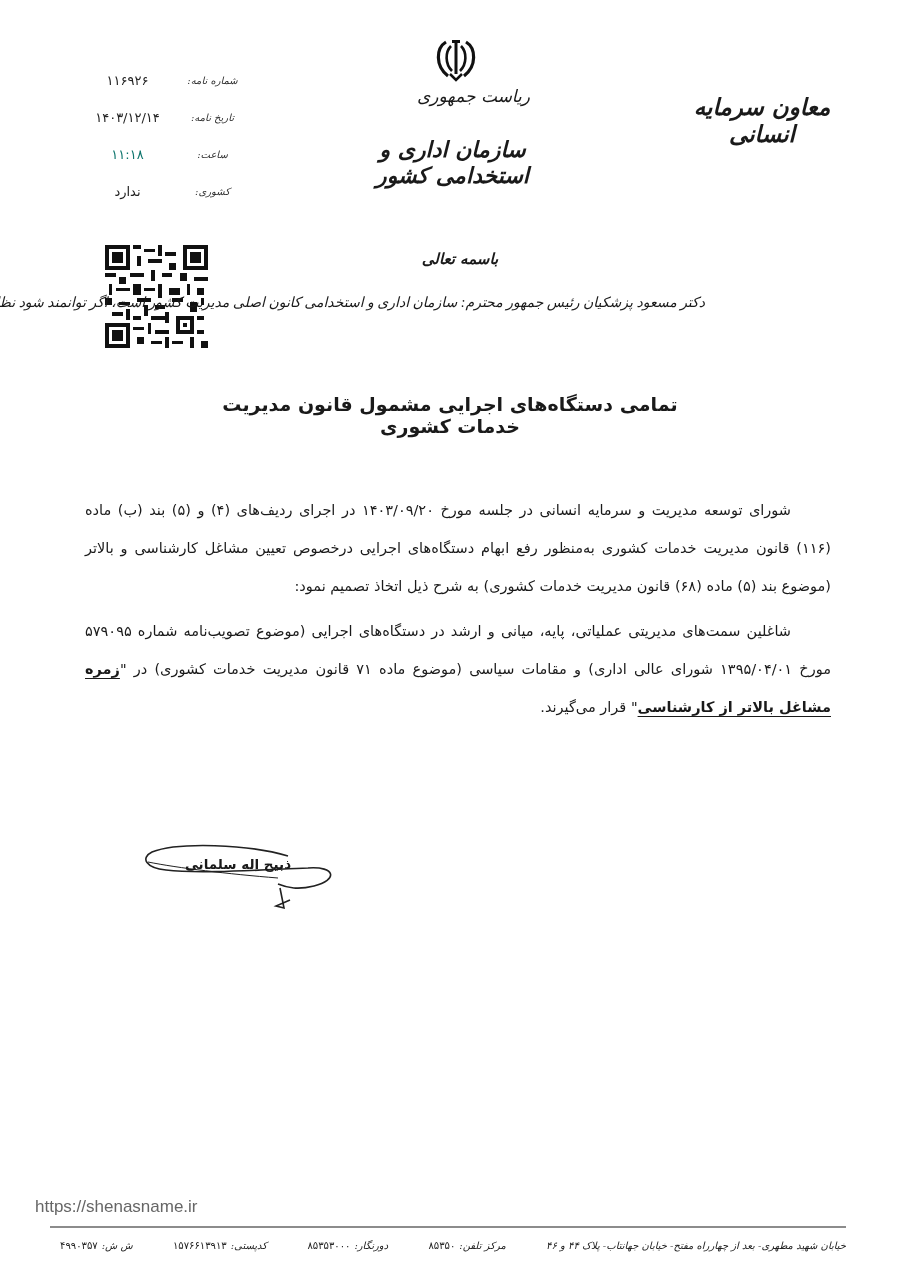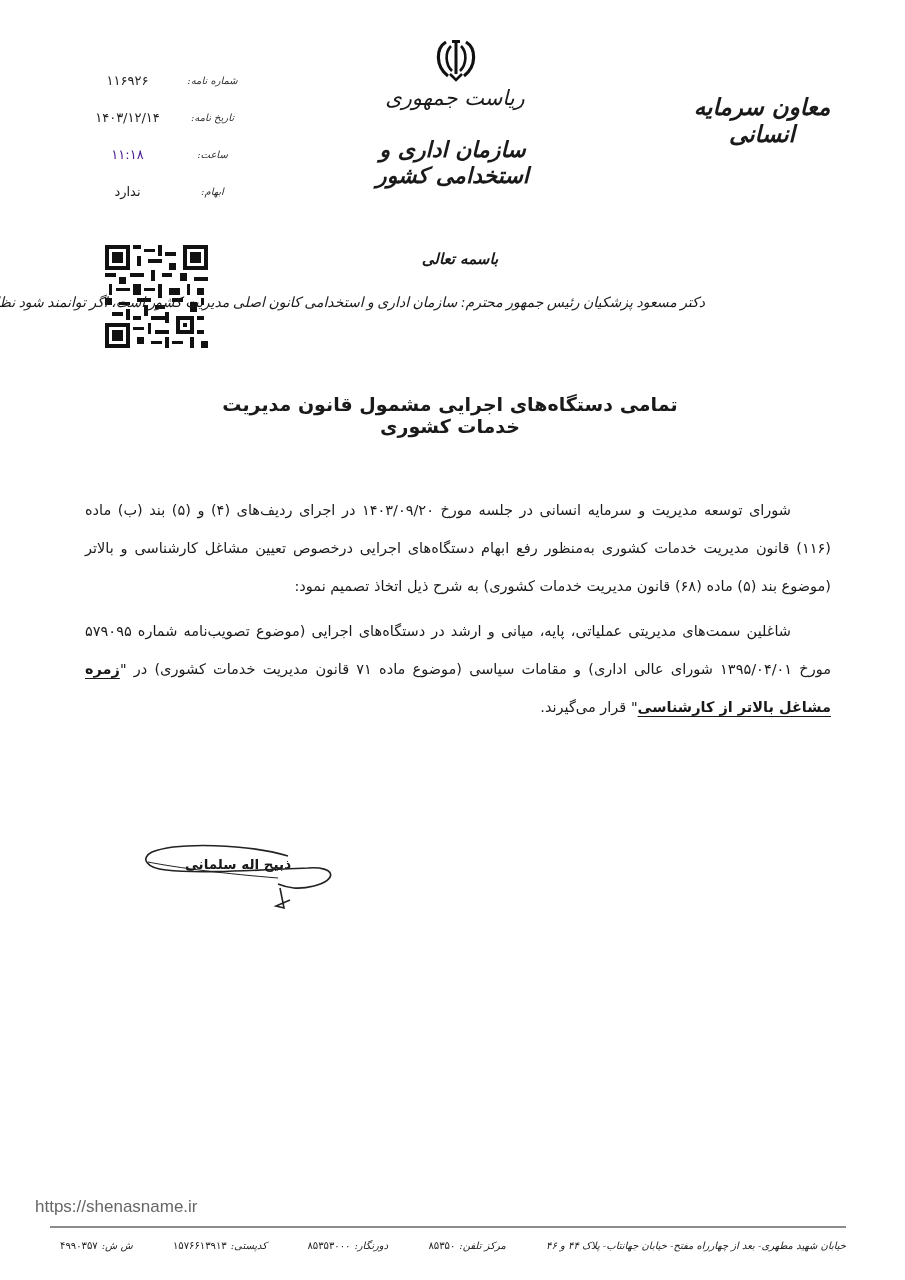--- a/index.html
+++ b/index.html
@@ -8,25 +8,25 @@
     font-family: "DejaVu Sans", sans-serif; color: #1a1a1a;
   }
   .abs { position: absolute; }
   .rtl { direction: rtl; unicode-bidi: embed; }
 
   
   .meta { left: 70px; top: 62px; width: 170px; }
   .meta-row { display: flex; direction: rtl; align-items: center; height: 37px; }
   .meta-label { width: 55px; font-family: "DejaVu Serif", serif; font-style: italic; font-size: 10px; color: #333; text-align: center; }
   .meta-value { flex: 1; font-family: "DejaVu Sans", sans-serif; font-size: 13px; color: #222; text-align: center; letter-spacing: 0.5px; }
-  .meta-row.light .meta-value { color: #4c1d95; text-align: center; }
+  .meta-row.light .meta-value { color: #0f766e; text-align: center; }
 
   
   .emblem { left: 432px; top: 38px; width: 48px; height: 44px; }
-  .presidency { left: 380px; top: 86px; width: 150px; text-align: center; font-family: "DejaVu Serif", serif; font-style: italic; font-size: 21px; }
+  .presidency { left: 380px; top: 86px; width: 150px; font-family: "DejaVu Serif", serif; font-style: italic; font-size: 17px; }
   .org-name { left: 330px; top: 136px; width: 245px; text-align: center; font-family: "DejaVu Serif", serif; font-style: italic; font-size: 22px; font-weight: bold; }
 
   
   .deputy { left: 692px; top: 93px; width: 140px; text-align: center; font-family: "DejaVu Serif", serif; font-style: italic; font-weight: bold; font-size: 23px; }
 
   
   .qr { left: 105px; top: 245px; width: 103px; height: 103px; background: #fff; }
 
   
   .bismillah { left: 420px; top: 250px; width: 80px; text-align: center; font-family: "DejaVu Serif", serif; font-style: italic; font-weight: bold; font-size: 15px; }
@@ -66,21 +66,21 @@
   </div>
   <div class="meta-row">
     <span class="meta-label">تاریخ نامه:</span>
     <span class="meta-value">۱۴۰۳/۱۲/۱۴</span>
   </div>
   <div class="meta-row light">
     <span class="meta-label">ساعت:</span>
     <span class="meta-value">۱۱:۱۸</span>
   </div>
   <div class="meta-row">
-    <span class="meta-label">ابهام:</span>
+    <span class="meta-label">کشوری:</span>
     <span class="meta-value">ندارد</span>
   </div>
 </div>
 
 <div class="abs emblem">
   <svg width="48" height="44" viewBox="0 0 48 44">
     <path d="M14 4 C4 10 3 28 16 38" fill="none" stroke="#111" stroke-width="3.2"></path>
     <path d="M34 4 C44 10 45 28 32 38" fill="none" stroke="#111" stroke-width="3.2"></path>
     <path d="M19 8 C13 14 13 26 20 33" fill="none" stroke="#111" stroke-width="2.6"></path>
     <path d="M29 8 C35 14 35 26 28 33" fill="none" stroke="#111" stroke-width="2.6"></path>

